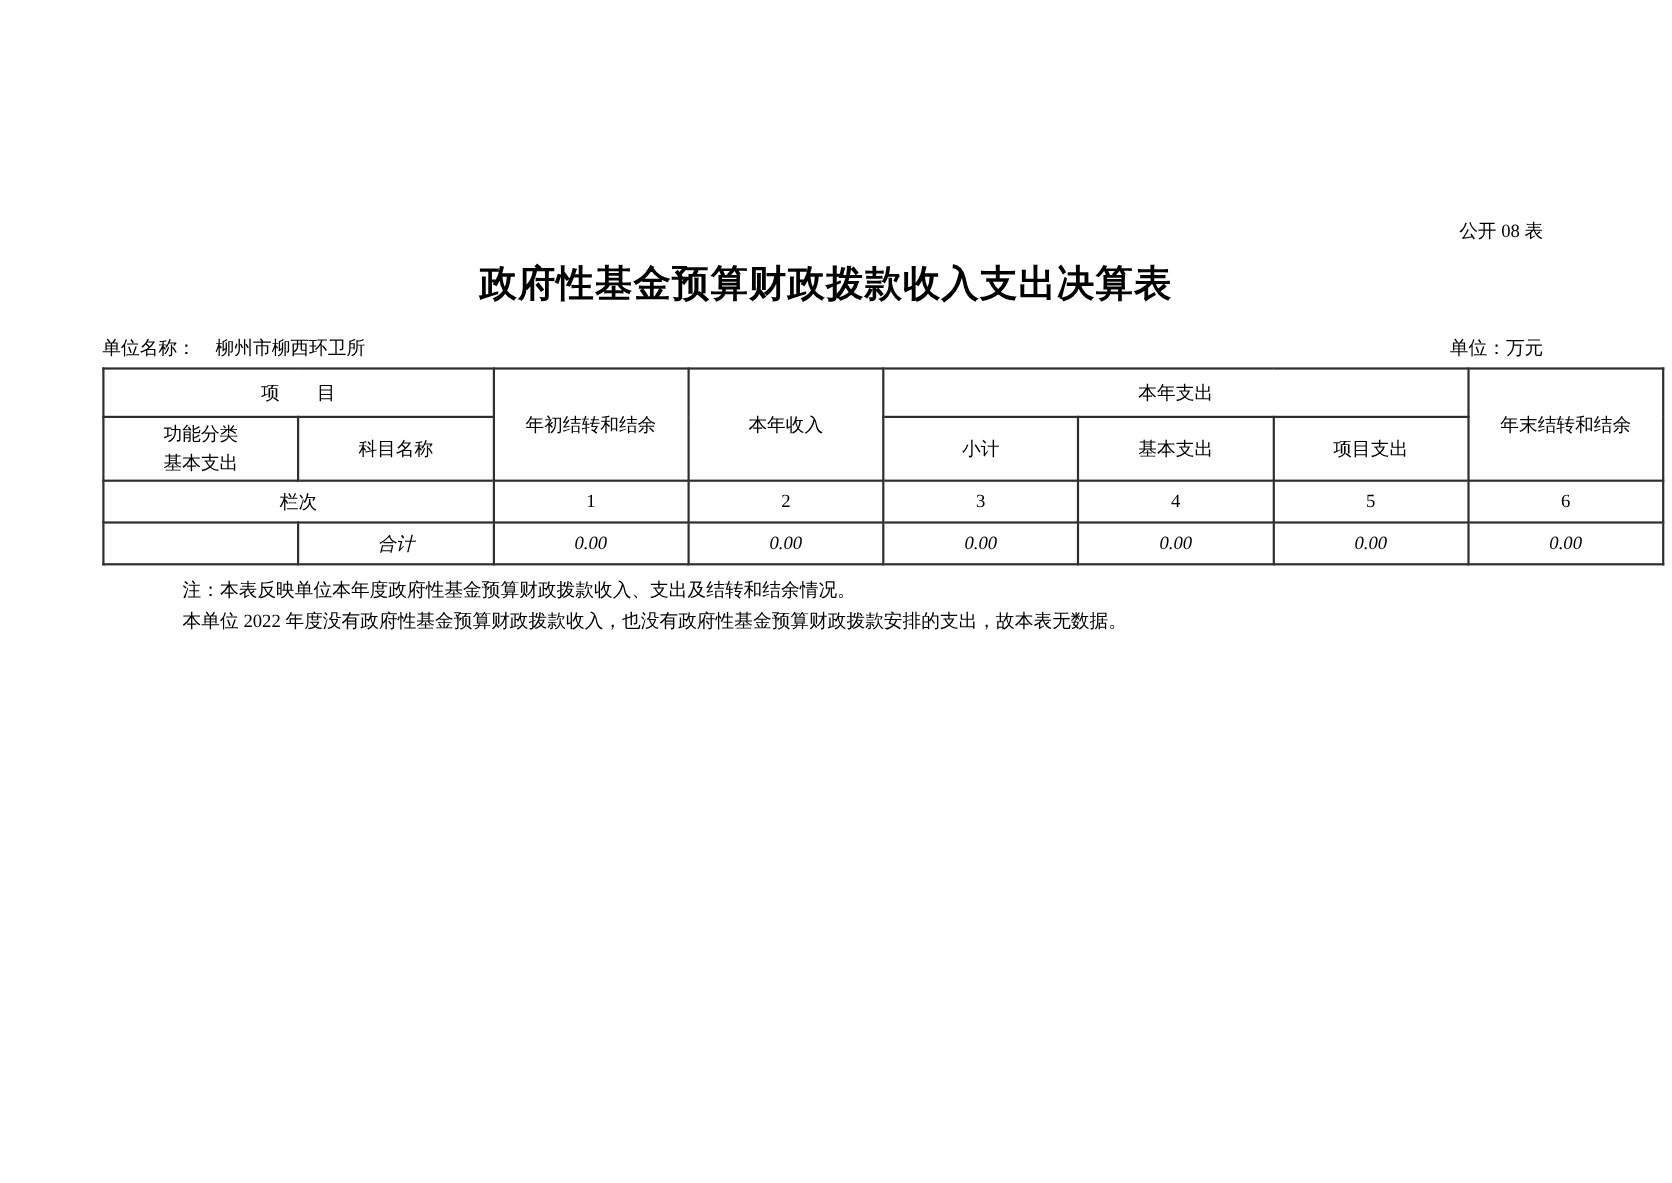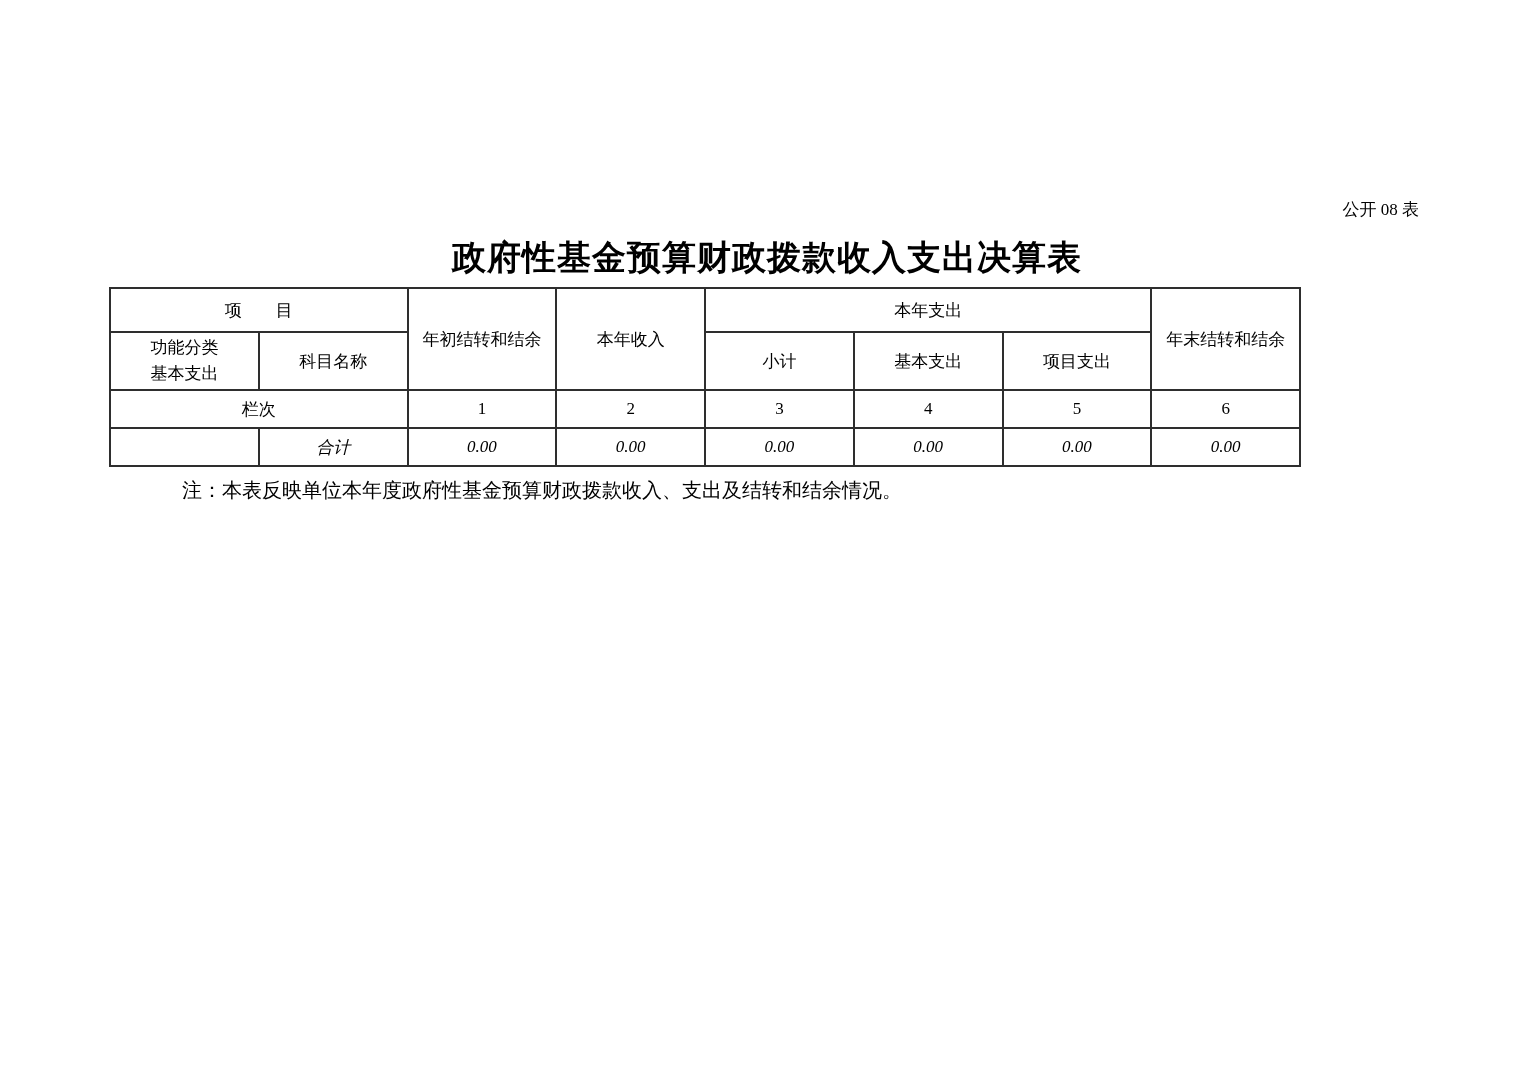--- a/index.html
+++ b/index.html
@@ -12,21 +12,21 @@
   }
   .page {
     position: relative;
     width: 1520px;
     height: 1075px;
     background: #ffffff;
     overflow: hidden;
   }
   .content {
     position: absolute;
-    left: 109px;
+    left: 93px;
     top: 0;
     width: 1316px;
   }
   .doc-label {
     margin-top: 198px;
     text-align: right;
     font-size: 17px;
     padding-right: 6px;
   }
   .title {
@@ -40,21 +40,21 @@
     margin-top: 24px;
     display: flex;
     justify-content: space-between;
     align-items: flex-end;
     font-size: 17px;
   }
   .unit-name-value { margin-left: 18px; }
   .meta-right { padding-right: 6px; }
   table.budget {
     margin-top: 6px;
-    width: 1192px;
+    width: 1420px;
     border-collapse: collapse;
     table-layout: fixed;
   }
   table.budget td {
     border: 2px solid #2e2e2e;
     font-size: 17px;
     text-align: center;
     vertical-align: middle;
     padding: 2px 4px;
     overflow: hidden;
@@ -65,34 +65,40 @@
   tr.r4 td { height: 38px; font-style: italic; }
   .two-line { line-height: 26px; }
   td.num {
     text-align: right;
     padding-right: 9px;
     border-radius: 15px;
   }
   .notes {
     margin-top: 9px;
     padding-left: 73px;
-    font-size: 20px;
+    font-size: 17px;
     line-height: 28px;
   }
 </style>
 </head>
 <body>
 
 <div class="page">
   <div class="content">
 
     <div class="doc-label">公开 08 表</div>
 
     <h1 class="title">政府性基金预算财政拨款收入支出决算表</h1>
 
+    <div class="meta-row">
+      <div>
+        <span>单位名称：</span><span class="unit-name-value">柳州市柳西环卫所</span>
+      </div>
+      <div class="meta-right">单位：万元</div>
+    </div>
 
     <table class="budget">
       <colgroup>
         <col style="width:12.5%">
           <col style="width:12.5%">
         <col style="width:12.5%">
           <col style="width:12.5%">
         <col style="width:12.5%">
           <col style="width:12.5%">
         <col style="width:12.5%">
@@ -135,16 +141,17 @@
           <td class="num">0.00</td>
           <td class="num">0.00</td>
           <td class="num">0.00</td>
           <td class="num">0.00</td>
         </tr>
       </tbody>
     </table>
 
     <div class="notes">
       <div>注：本表反映单位本年度政府性基金预算财政拨款收入、支出及结转和结余情况。</div>
+      <div>本单位 2022 年度没有政府性基金预算财政拨款收入，也没有政府性基金预算财政拨款安排的支出，故本表无数据。</div>
     </div>
 
   </div>
 </div>
 
 </body></html>

